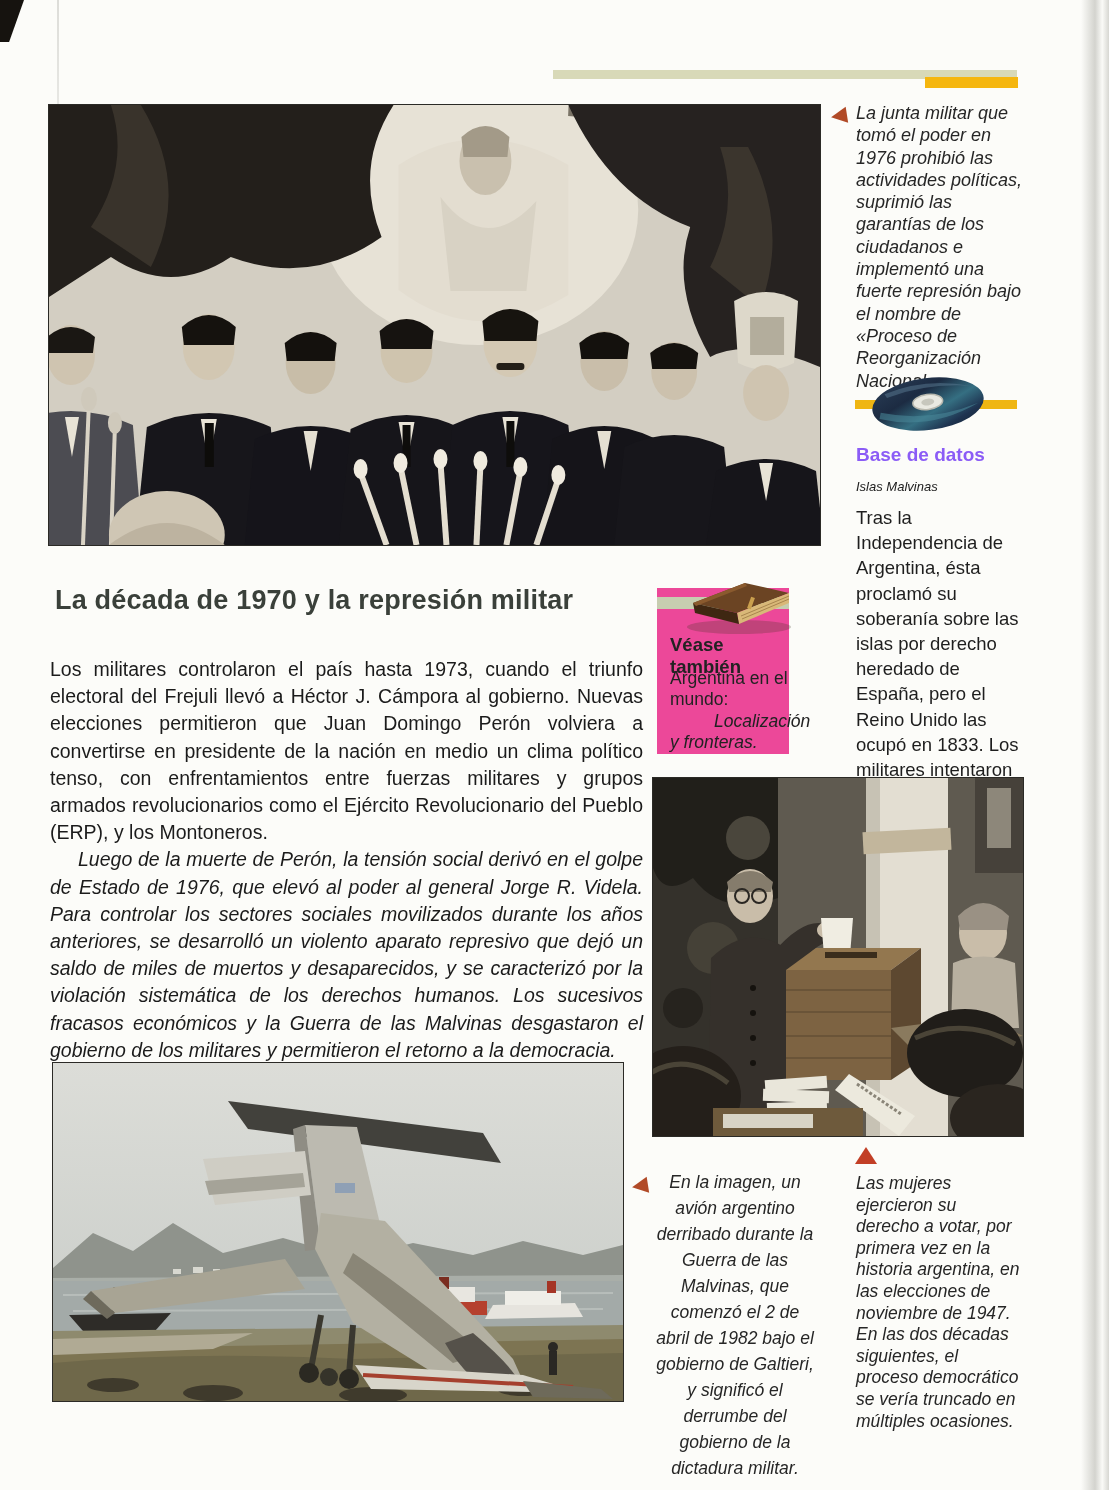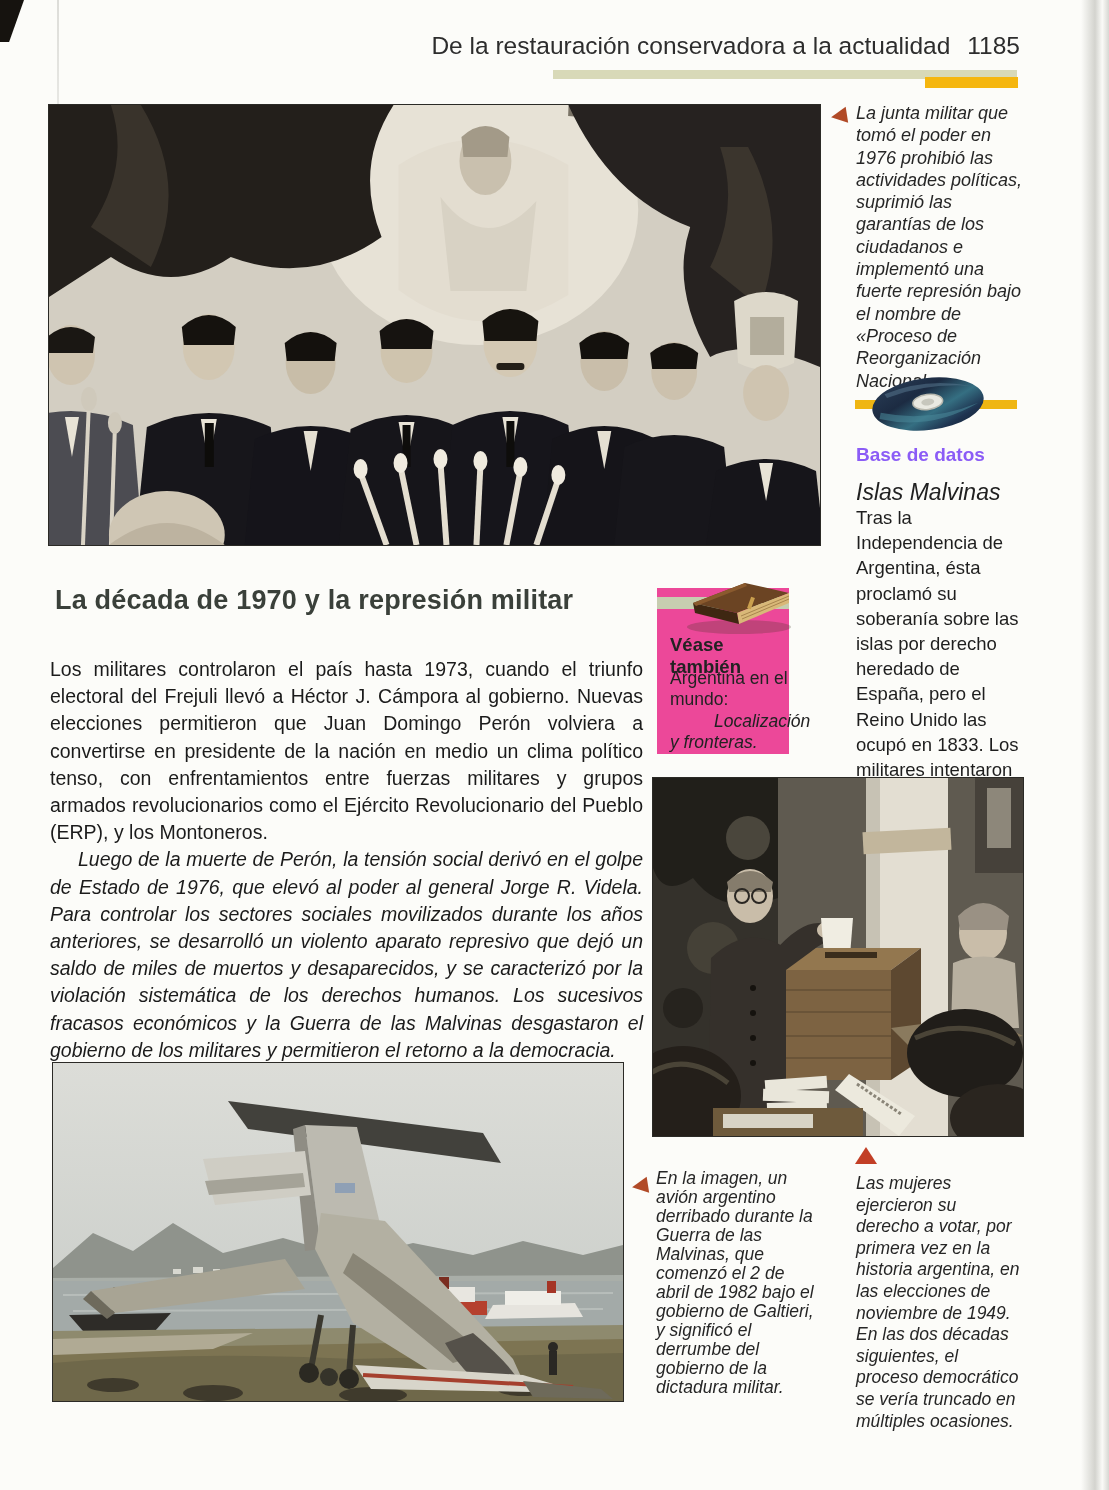--- a/index.html
+++ b/index.html
@@ -31,27 +31,27 @@
   .tri-left{position:absolute;width:0;height:0;border-top:8px solid transparent;
     border-bottom:8px solid transparent;border-right:16px solid #b14a27;transform:rotate(-9deg);}
   .tri-up{position:absolute;width:0;height:0;border-left:11px solid transparent;
     border-right:11px solid transparent;border-bottom:17px solid #c23f26;}
   #tri-junta{left:831px;top:108px;}
   #tri-avion{left:632px;top:1178px;}
   #tri-mujeres{left:855px;top:1147px;}
   
   .caption{position:absolute;font-style:italic;color:#262626;}
   #caption-junta{left:856px;top:102px;width:168px;font-size:18px;line-height:22.3px;}
-  #caption-avion{left:656px;top:1169px;width:158px;font-size:17.5px;line-height:19px;}
+  #caption-avion{left:656px;top:1169px;width:158px;font-size:17.5px;line-height:26px;text-align:center;}
   #caption-mujeres{left:856px;top:1173px;width:168px;font-size:17.5px;line-height:21.6px;}
   
   .cd-bar{position:absolute;left:855px;top:400px;width:162px;height:9px;background:#efb613;}
   .cd-svg{position:absolute;left:868px;top:373px;width:120px;height:62px;}
   .bdd-heading{position:absolute;left:856px;top:444px;font-size:19px;font-weight:bold;color:#8b5cf6;}
-  .bdd-title{position:absolute;left:856px;top:479px;font-size:23px;font-style:italic;color:#212121;}
+  .bdd-title{position:absolute;left:856px;top:479px;font-size:13px;font-style:italic;color:#212121;}
   .bdd-text{position:absolute;left:856px;top:505px;width:170px;font-size:18.5px;line-height:25.2px;color:#1e1e1e;hyphens:auto;}
   
   .section-heading{position:absolute;left:55px;top:563px;font-size:27px;font-weight:bold;color:#3a403a;letter-spacing:.2px;}
   .bodytext{position:absolute;left:50px;top:616px;width:593px;font-size:19.5px;line-height:27.2px;text-align:justify;color:#1b1b1b;hyphens:auto;margin-top:40px;}
   .bodytext p{margin:0;}
   .bodytext p + p{text-indent:28px;font-style:italic;}
   
   .vease-box{position:absolute;left:657px;top:588px;width:132px;height:166px;background:#ec4899;}
   .vease-band{position:absolute;left:0;top:9px;width:100%;height:12px;background:#c7cdb0;}
   .vease-book{position:absolute;left:22px;top:-11px;width:120px;height:60px;}
@@ -60,23 +60,20 @@
   .vease-text .it{font-style:italic;margin-left:44px;}
 </style>
 </head>
 <body>
 
 <div class="page">
 
   <div class="corner-black"></div>
   <div class="crease-left"></div>
 
-  <div class="running-head">
-    <span>De la restauración conservadora a la actualidad</span><span class="pagenum">1185</span>
-  </div>
   <div class="bar-olive"></div>
   <div class="bar-yellow"></div>
 
   <div class="photo" id="photo-junta">
     <svg viewBox="0 0 772 440" preserveAspectRatio="none">
       <rect width="772" height="440" fill="#d3cec2"></rect>
       <ellipse cx="430" cy="105" rx="160" ry="135" fill="#e7e2d6"></ellipse>
       <path d="M350,185 Q430,245 520,190 L520,60 Q430,8 350,60 Z" fill="#e3ddd0"></path>
       <path d="M520,6 A160,160 0 0,1 668,128" stroke="#7a7366" stroke-width="10" fill="none"></path>
       <path d="M545,0 A190,190 0 0,1 708,135" stroke="#8a8274" stroke-width="6" fill="none"></path>
@@ -282,21 +279,21 @@
       <path d="M-10,300 Q30,270 75,305" stroke="#4a4437" stroke-width="5" fill="none"></path>
       <ellipse cx="312" cy="275" rx="58" ry="44" fill="#201d19"></ellipse>
       <path d="M262,260 Q312,238 362,266" stroke="#4a4437" stroke-width="5" fill="none"></path>
       <ellipse cx="345" cy="340" rx="48" ry="34" fill="#2a251f"></ellipse>
       <rect x="60" y="330" width="150" height="28" fill="#6e5a3c"></rect>
       <rect x="70" y="336" width="90" height="14" fill="#d8d4c6"></rect>
     </svg>
   </div>
 
   <div class="tri-up" id="tri-mujeres"></div>
-  <div class="caption" id="caption-mujeres">Las mujeres ejercieron su derecho a votar, por primera vez en la historia argentina, en las elecciones de noviembre de 1949. En las dos décadas siguientes, el proceso democrático se vería truncado en múltiples ocasiones.</div>
+  <div class="caption" id="caption-mujeres">Las mujeres ejercieron su derecho a votar, por primera vez en la historia argentina, en las elecciones de noviembre de 1947. En las dos décadas siguientes, el proceso democrático se vería truncado en múltiples ocasiones.</div>
 
   <div class="photo" id="photo-avion">
     <svg viewBox="0 0 570 338" preserveAspectRatio="none">
       <defs>
         <linearGradient id="sky" x1="0" y1="0" x2="0" y2="1">
           <stop offset="0" stop-color="#dcddd8"></stop>
             <stop offset="1" stop-color="#c6cac6"></stop>
         </linearGradient>
       </defs>
       <rect width="570" height="338" fill="url(#sky)"></rect>

